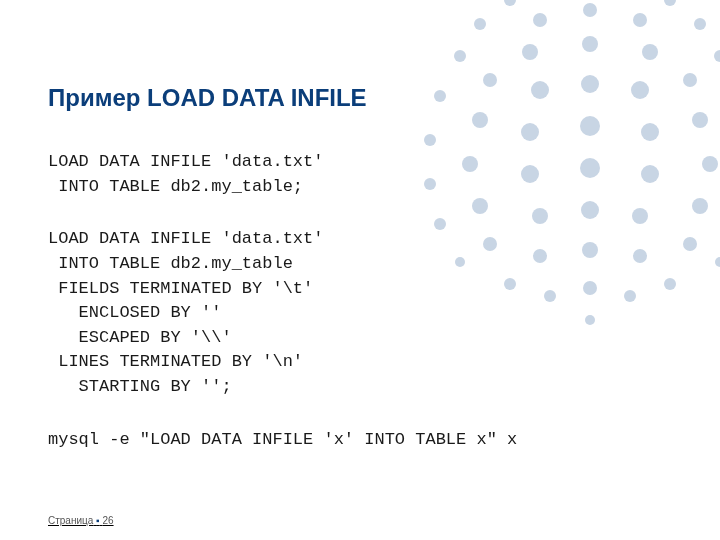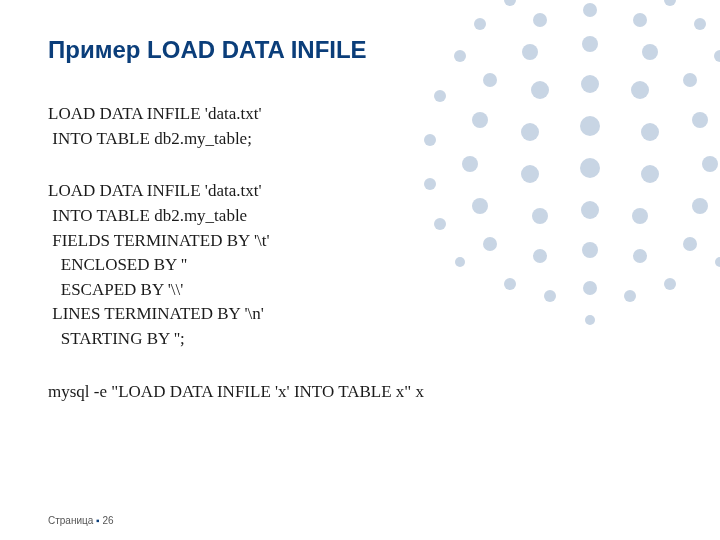--- a/index.html
+++ b/index.html
@@ -19,38 +19,40 @@
   }
   .content {
     position: relative;
     padding: 36px 48px 0 48px;
   }
   .title {
     color: #0b3e7a;
     font-size: 24px;
     font-weight: bold;
     margin-bottom: 38px;
+    margin-top: 48px;
   }
   .code-block {
-    font-family: Liberation Serif, serif;
+    font-family: Liberation Mono, monospace;
     font-size: 17px;
     line-height: 1.45;
     color: #1a1a1a;
     white-space: pre;
     margin-bottom: 28px;
   }
   .footer {
     position: absolute;
     bottom: 14px;
     left: 0;
     right: 0;
     padding: 0 36px 0 48px;
     display: flex;
     justify-content: space-between;
     align-items: flex-end;
+    text-decoration: underline;
   }
   .page-label {
     font-size: 10px;
     color: #555;
   }
   .page-label .bullet { color: #0b3e7a; }
   .site {
     font-size: 18px;
     font-weight: bold;
     color: #0b3e7a;

